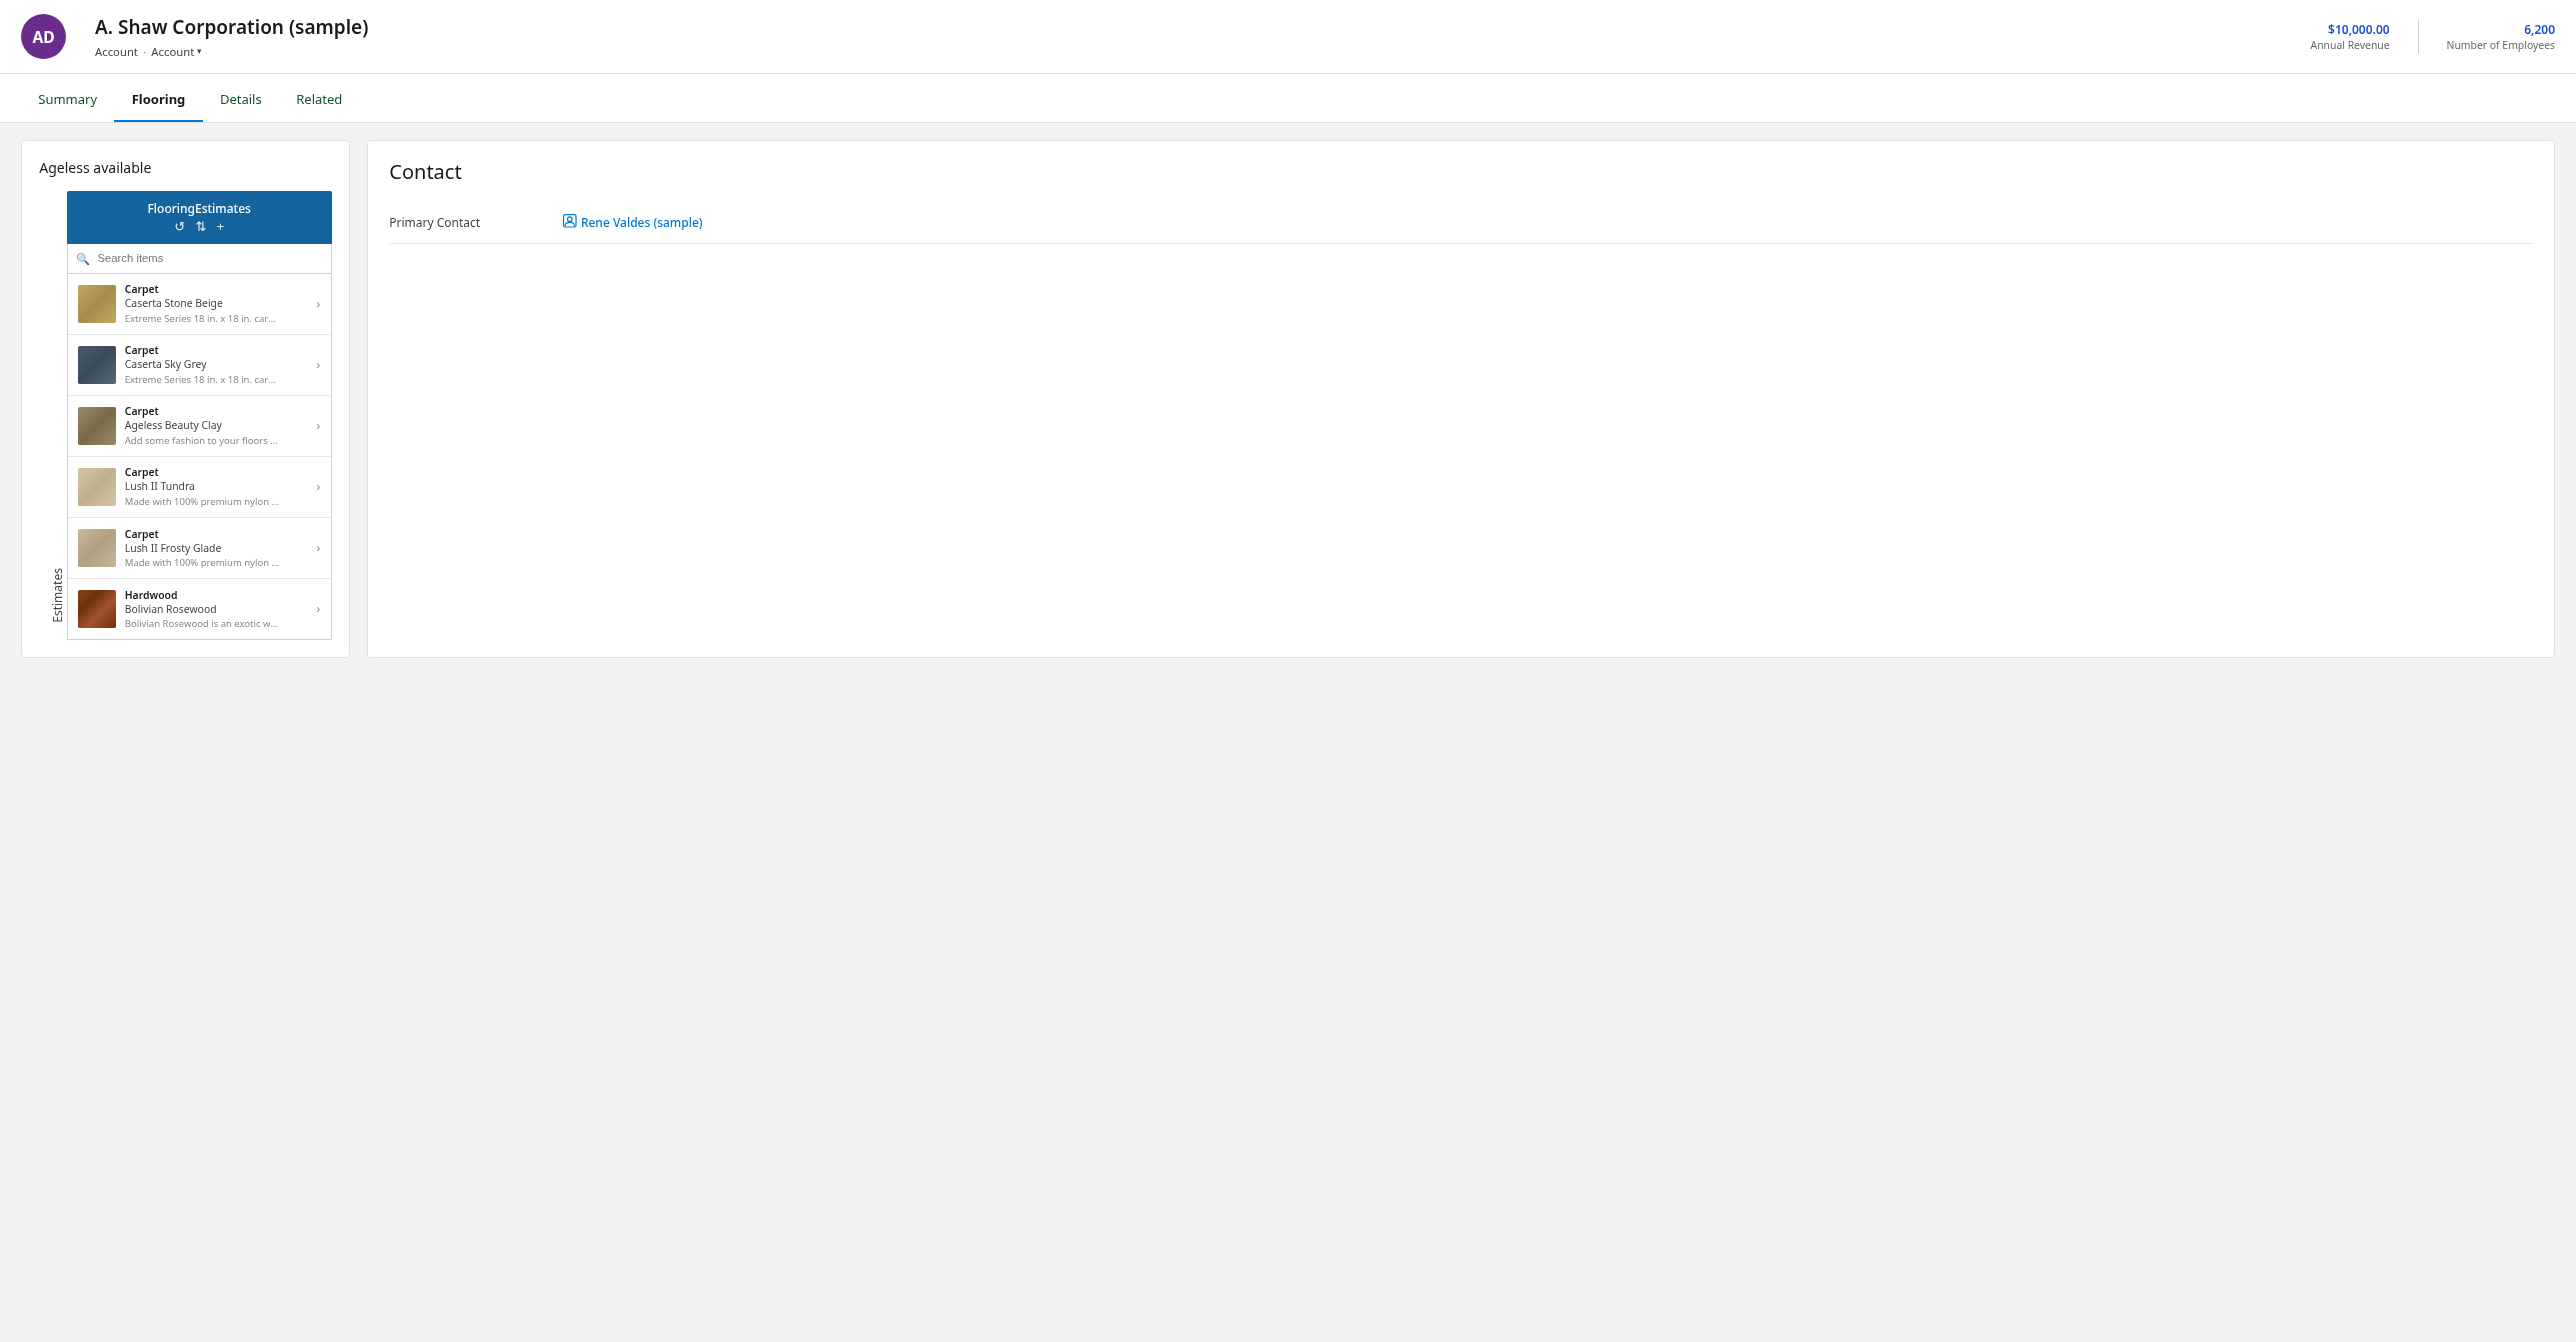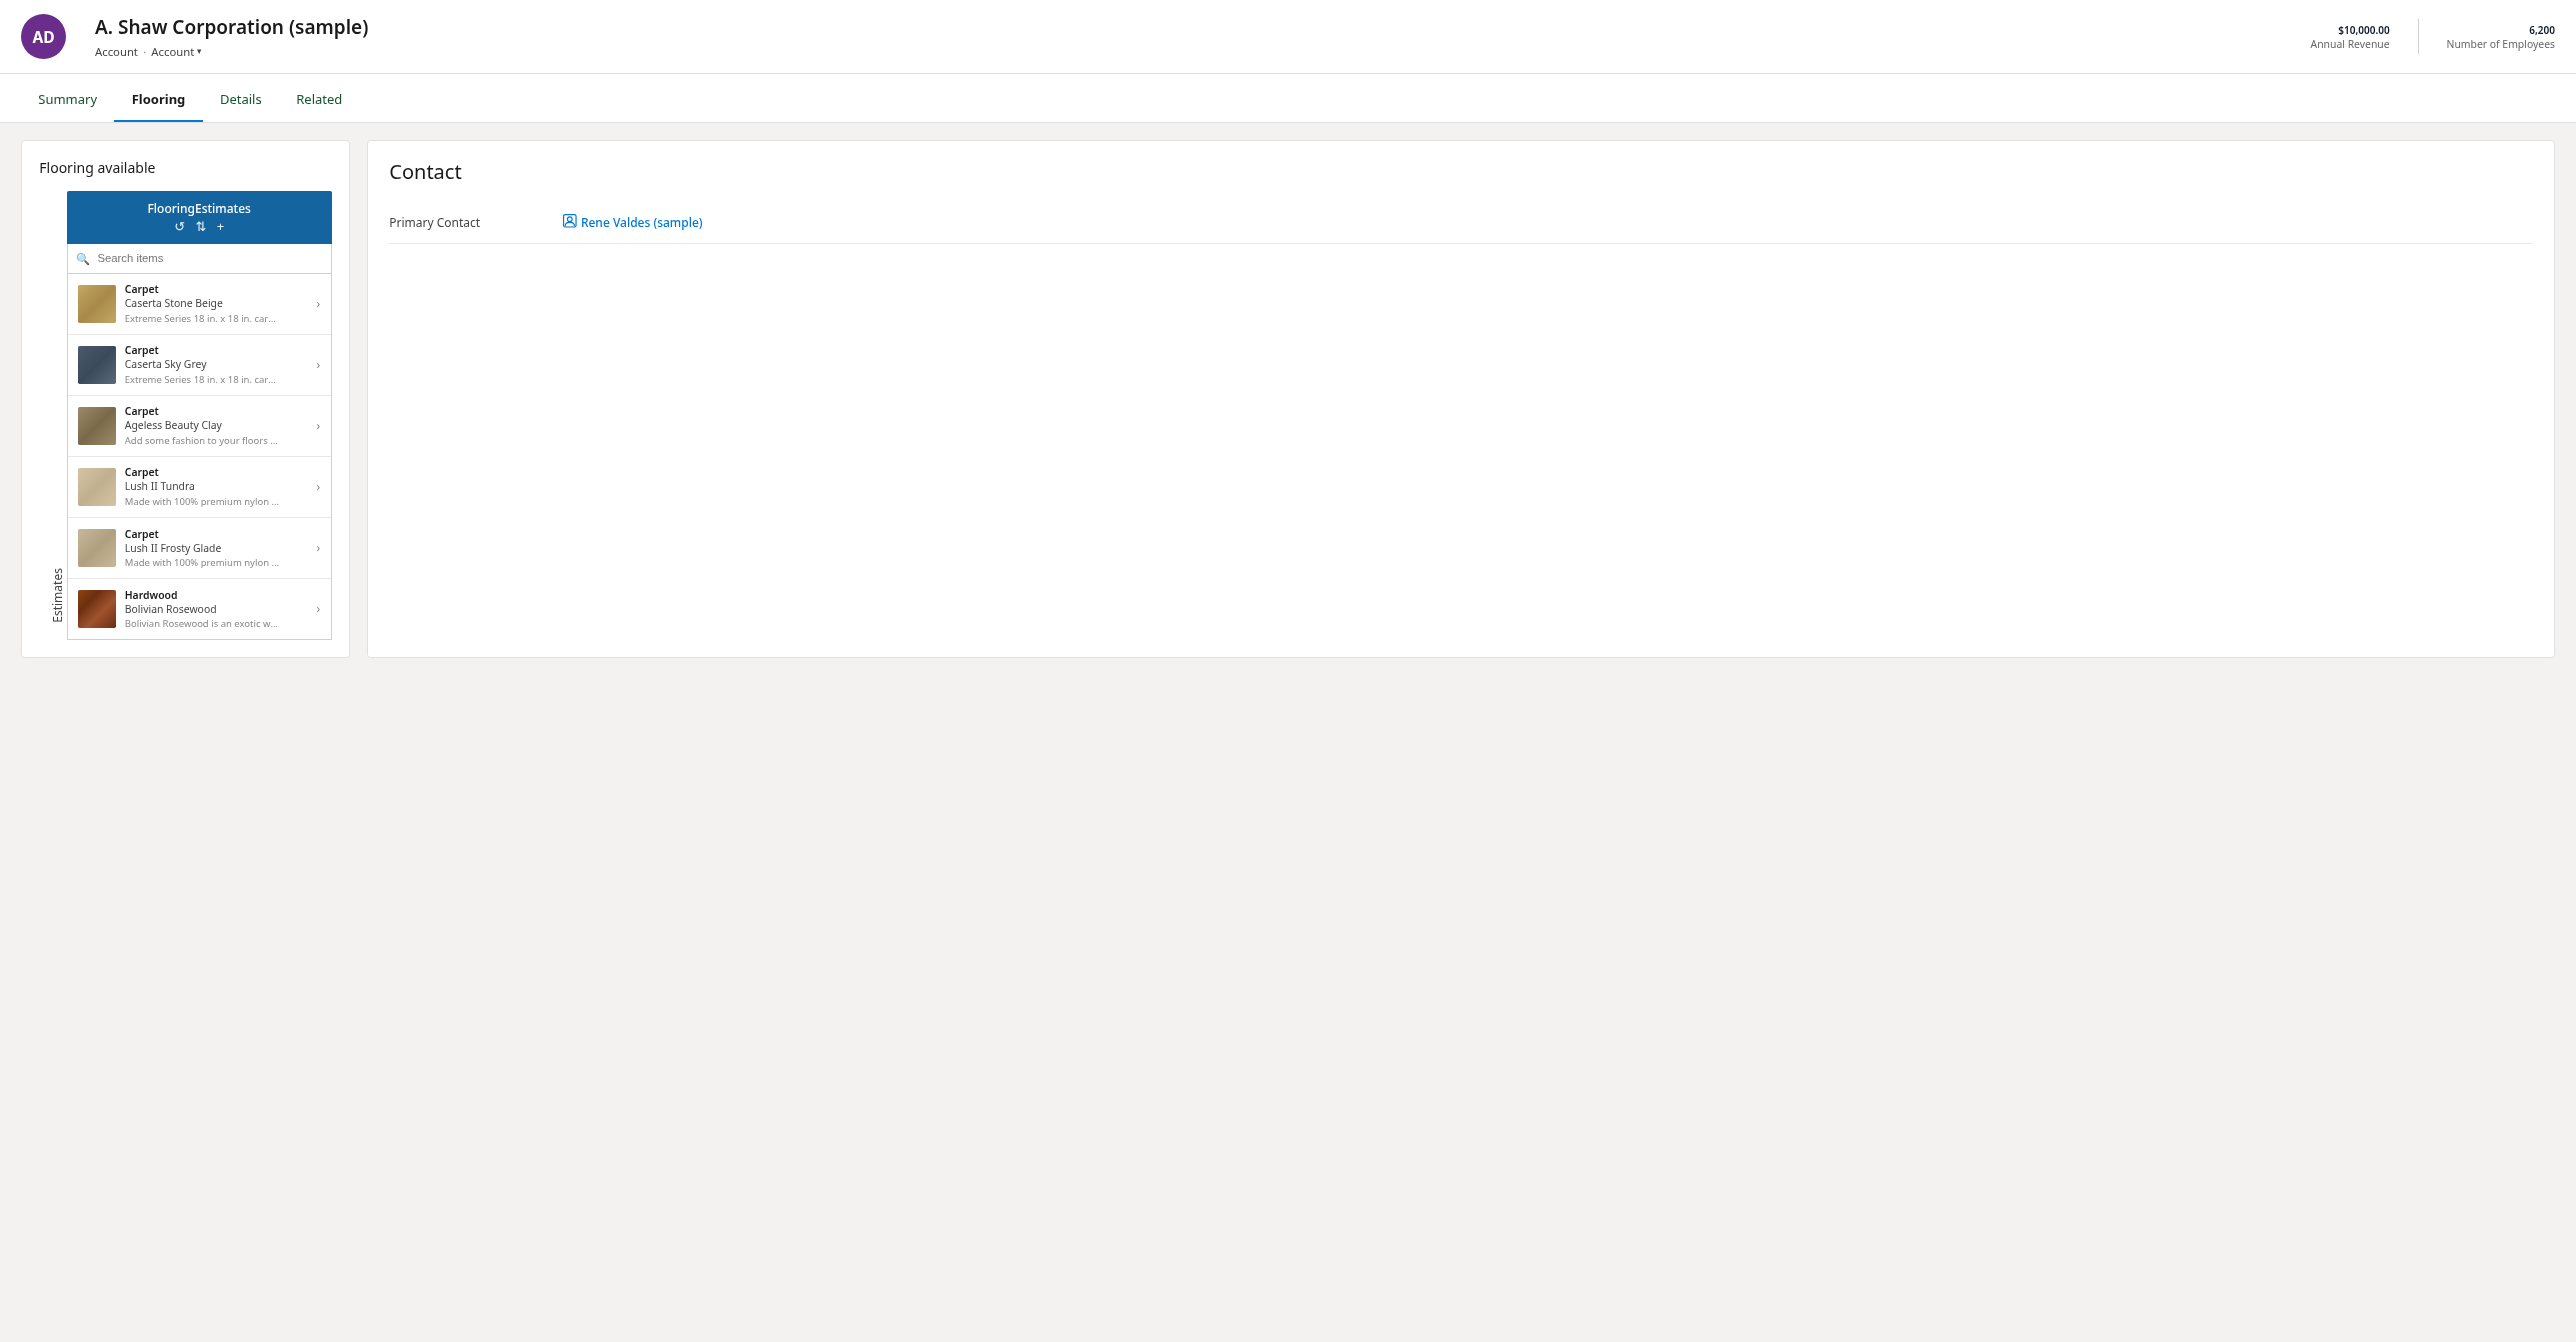--- a/index.html
+++ b/index.html
@@ -23,21 +23,21 @@
       color: #fff; font-size: 15.6px; font-weight: 700;
       flex-shrink: 0;
     }
     .header-title { font-size: 19px; font-weight: 600; color: #1a1a1a; }
     .header-breadcrumb { display: flex; align-items: center; gap: 5.2px; margin-top: 3.5px; font-size: 11.3px; color: #444; }
     .breadcrumb-sep { color: #888; }
     .breadcrumb-dropdown { display: flex; align-items: center; gap: 2.6px; cursor: pointer; }
     .chevron { font-size: 8.7px; color: #444; }
     .header-right { display: flex; align-items: center; gap: 28px; }
     .header-stat { text-align: right; }
-    .stat-value { font-size: 10px; font-weight: 600; color: #0f172a; }
+    .stat-value { font-size: 12px; font-weight: 600; color: #1d4ed8; }
     .stat-label { font-size: 10.4px; color: #666; }
     .stat-divider { width: 0.9px; height: 35px; background: #d0d0d0; }
 
     
     .nav-tabs {
       background: #fff;
       padding: 0 21px;
       display: flex;
       gap: 0;
       border-bottom: 0.9px solid #e0e0e0;
@@ -217,21 +217,21 @@
 <div class="nav-tabs">
   <div class="nav-tab">Summary</div>
   <div class="nav-tab active">Flooring</div>
   <div class="nav-tab">Details</div>
   <div class="nav-tab">Related</div>
 </div>
 
 <div class="main-content">
 
   <div class="left-panel">
-    <div class="panel-title">Flooring available</div>
+    <div class="panel-title">Ageless available</div>
     <div class="left-panel-inner">
       <div class="side-label">Estimates</div>
       <div class="widget-col">
 
         <div class="estimates-header">
           <span class="estimates-title">FlooringEstimates</span>
           <div class="estimates-actions">
             <span class="icon-btn">↺</span>
             <span class="icon-btn">⇅</span>
             <span class="icon-btn">+</span>

